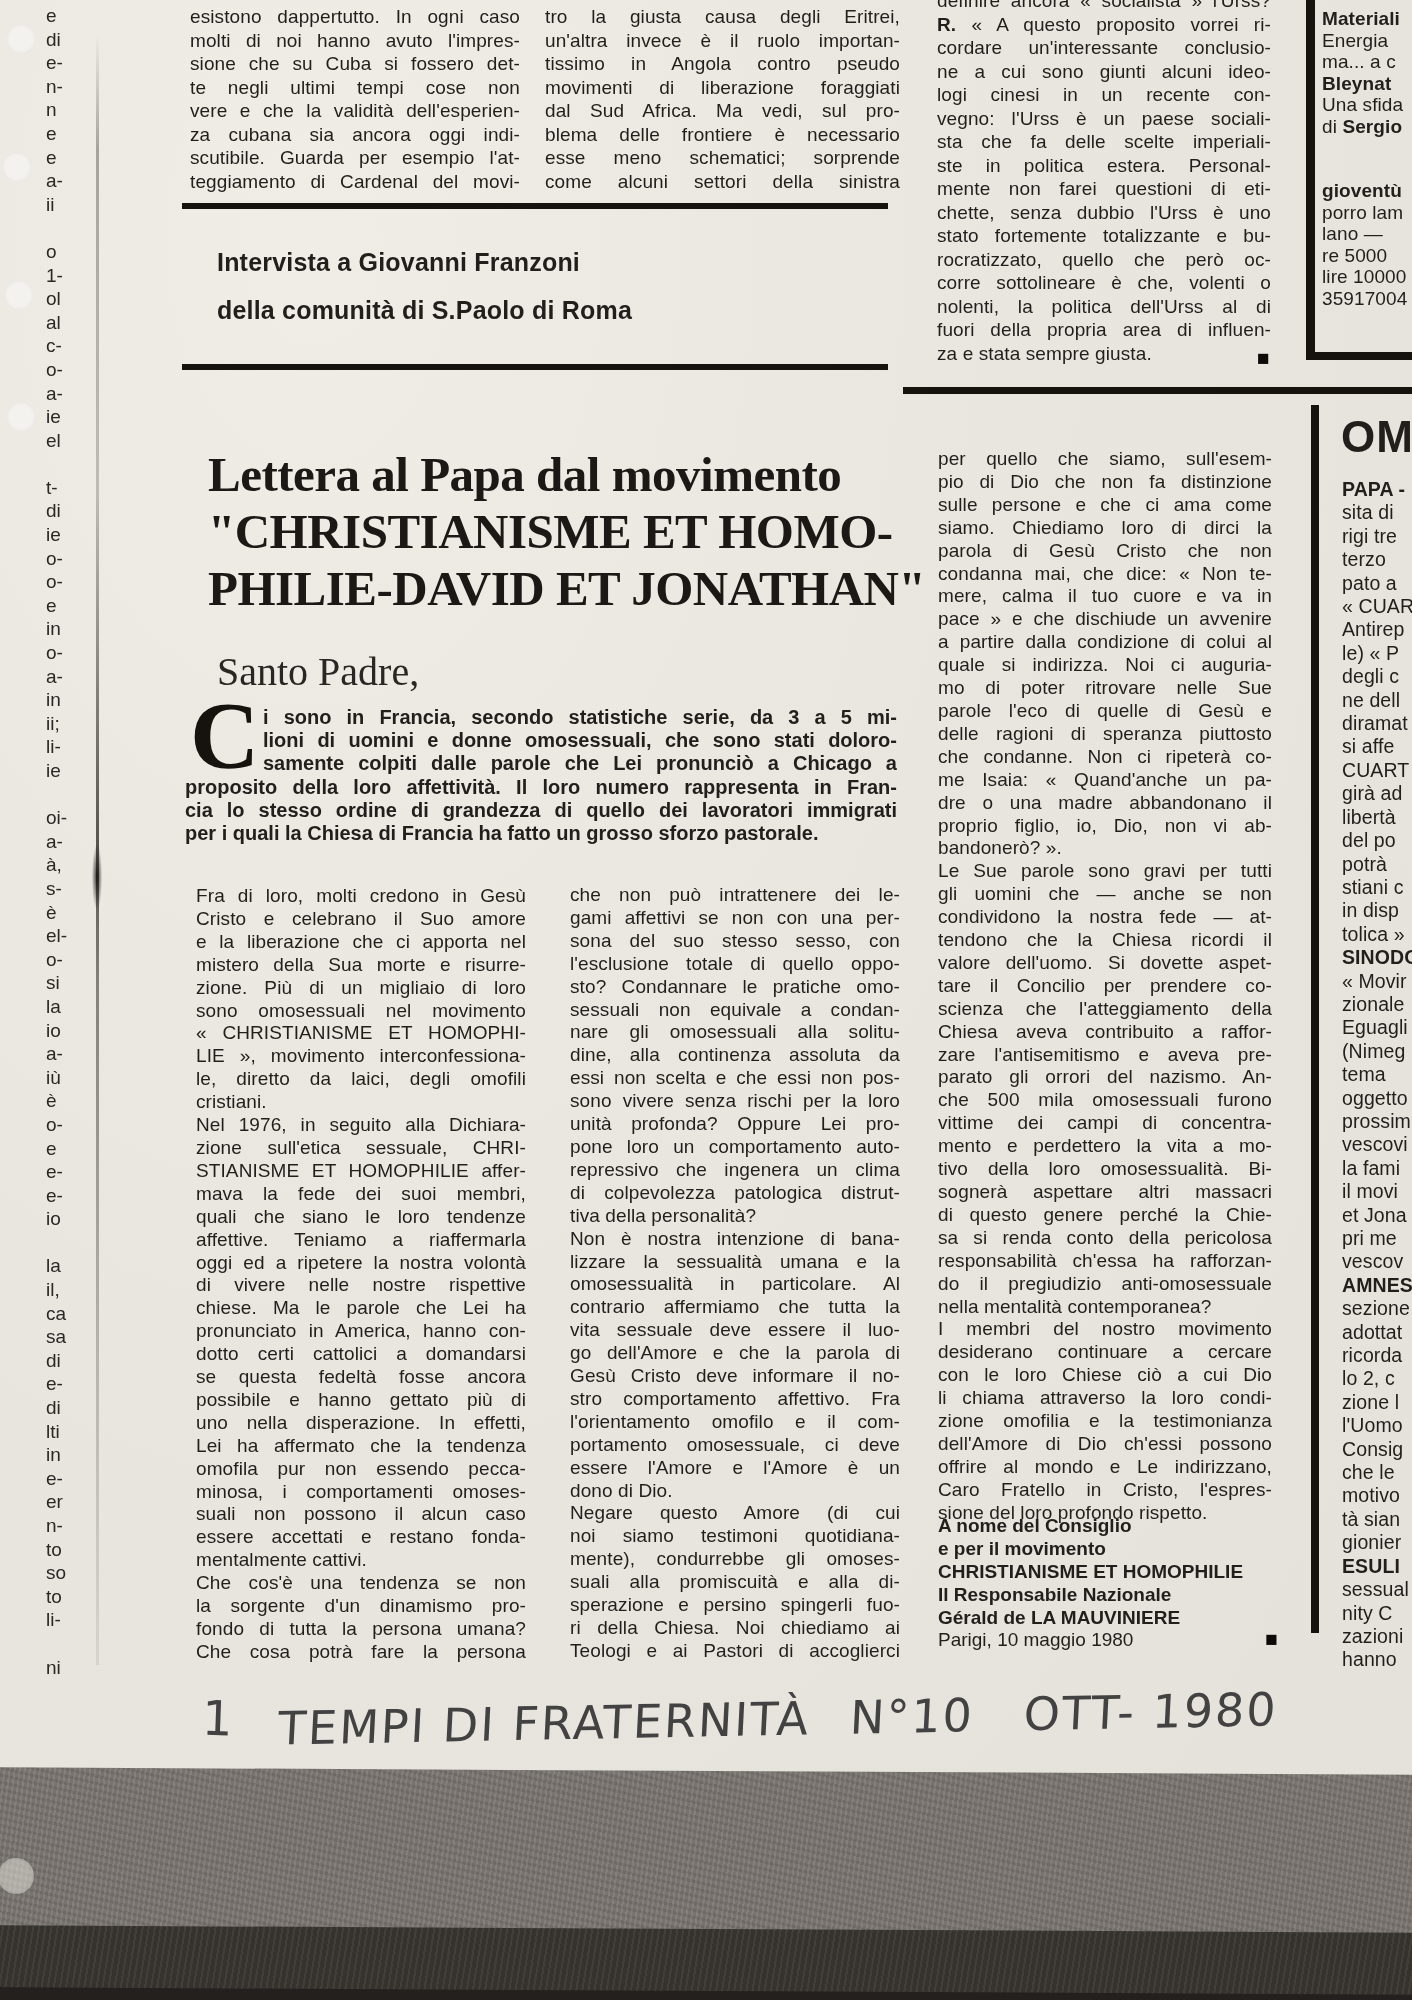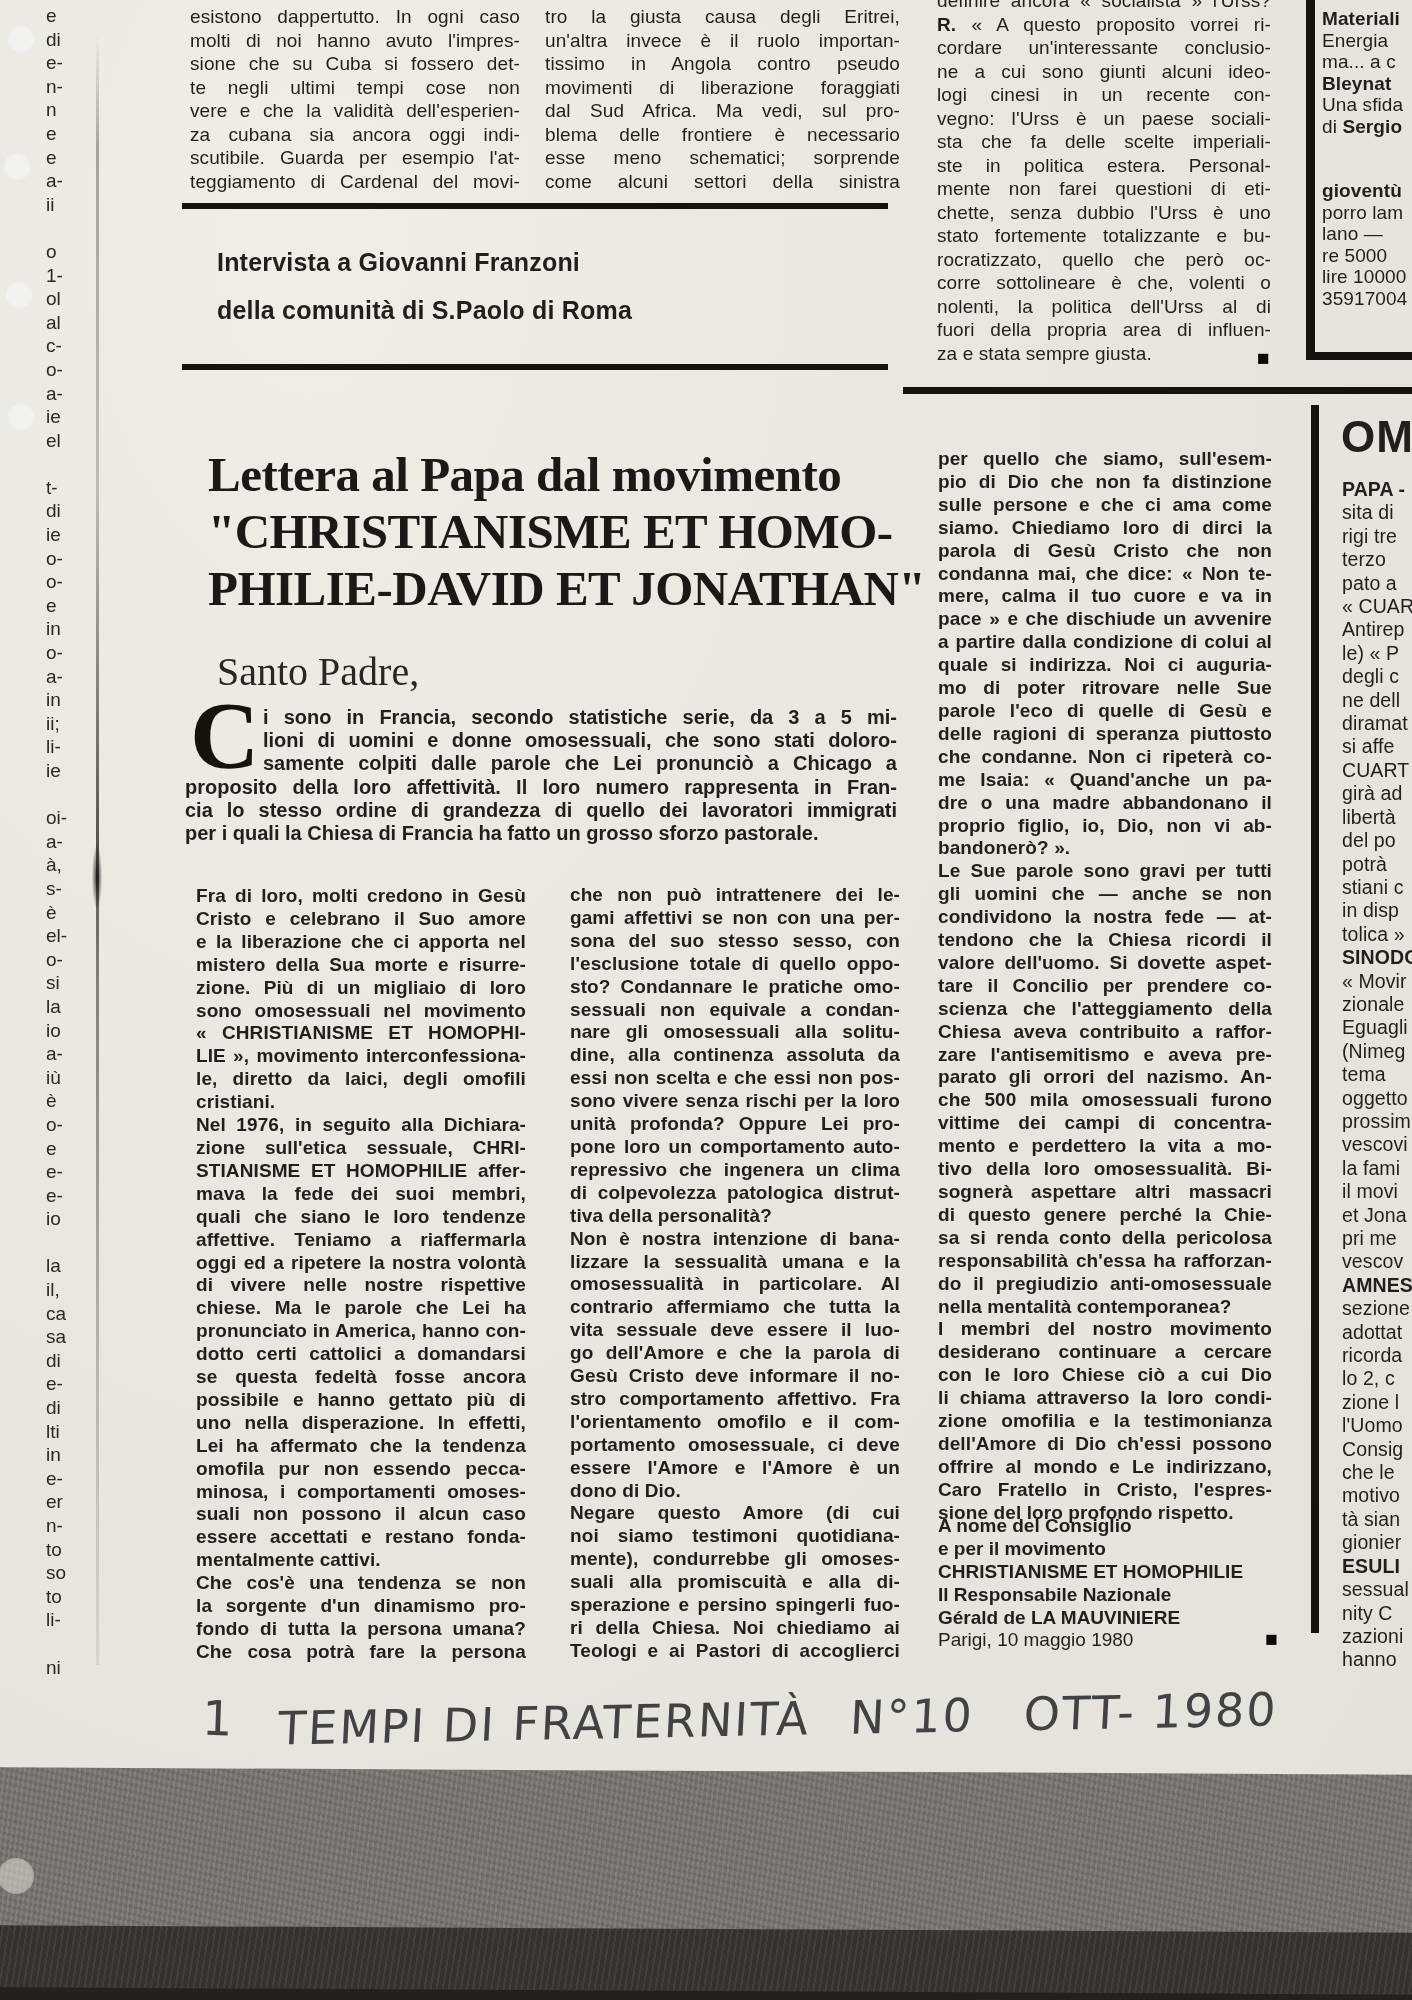--- a/index.html
+++ b/index.html
@@ -5,21 +5,21 @@
   html,body{margin:0;padding:0;background:#b7b3ac;}
   #page{
     position:relative;width:1412px;height:2000px;overflow:hidden;
     background:radial-gradient(ellipse at 22% 12%, #f0ede7 0%, #e9e6e0 45%, #e4e1da 100%);
     font-family:"Liberation Sans","DejaVu Sans",sans-serif;
     color:#211e1b;
   }
   .abs{position:absolute;}
   .col{position:absolute;font-size:19px;line-height:23.4px;letter-spacing:.1px;}
   .topcol{line-height:23.5px;}
-  .artcol{line-height:22.9px;font-weight:bold;}
+  .artcol{line-height:22.9px;}
   .ln{min-height:1em;}
   .jl{text-align:justify;text-align-last:justify;}
   .pl{text-align:left;}
   .bold,b{font-weight:bold;}
   .nowrap .ln{white-space:nowrap;}
   .rule{position:absolute;background:#16130f;}
   .intv-headline{position:absolute;font-weight:bold;font-size:25px;line-height:48px;white-space:nowrap;letter-spacing:.2px;}
   .main-headline{position:absolute;font-family:"Liberation Serif","DejaVu Serif",serif;font-weight:bold;font-size:49px;line-height:57px;letter-spacing:-.5px;white-space:nowrap;color:#1b1815;}
   .salutation{position:absolute;font-family:"Liberation Serif","DejaVu Serif",serif;font-size:40px;color:#2a2623;white-space:nowrap;margin-left:32px;}
   .lead{position:absolute;left:185px;top:706px;width:712px;font-weight:bold;font-size:20px;line-height:23.2px;}

